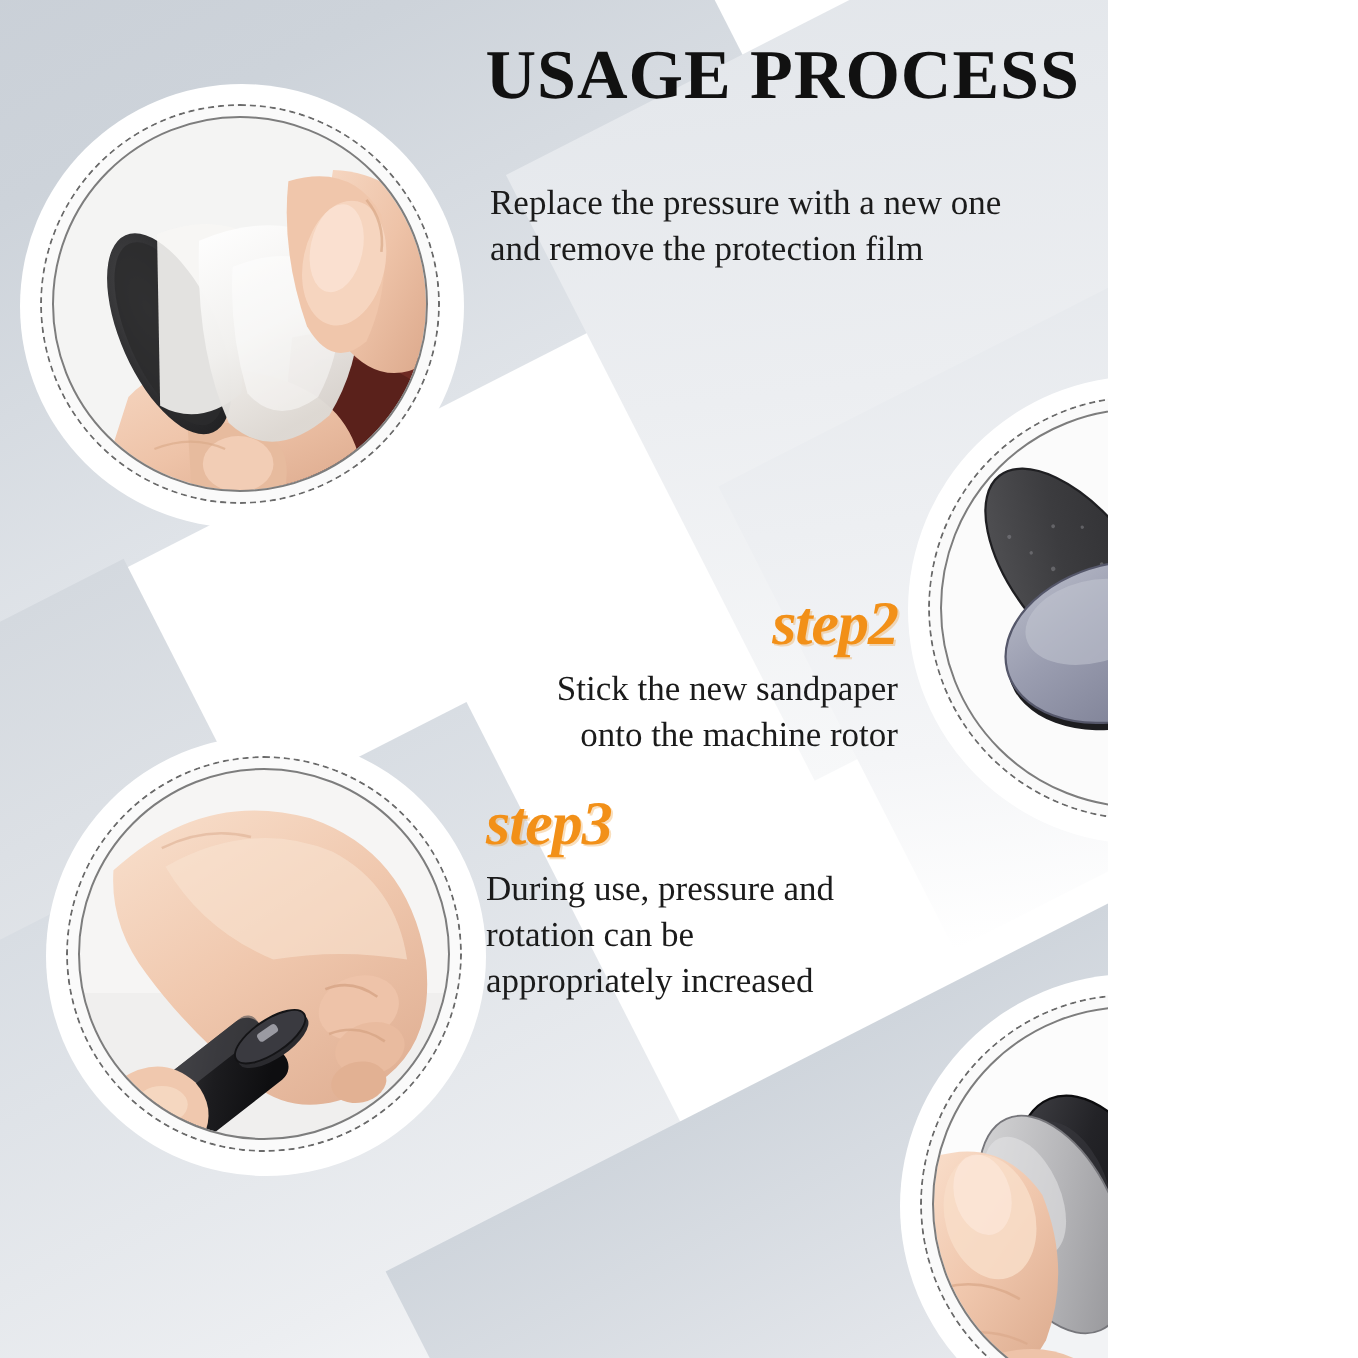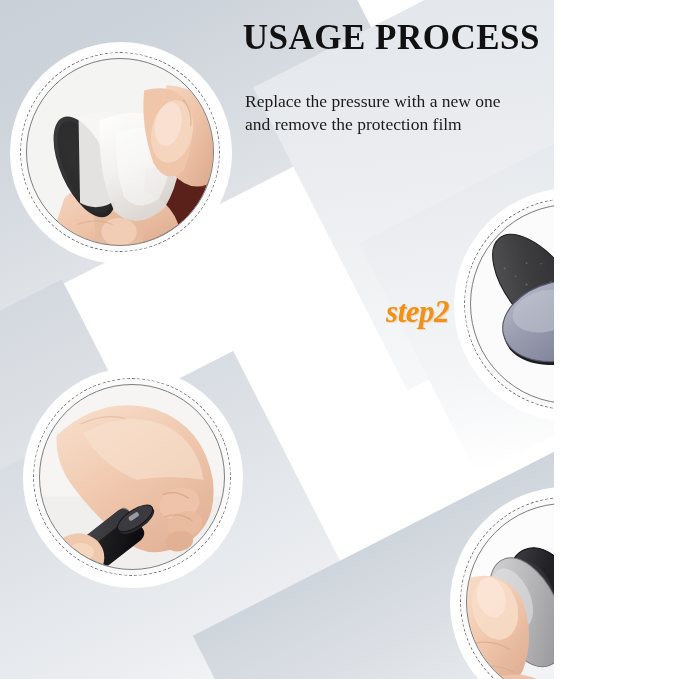--- a/index.html
+++ b/index.html
@@ -417,19 +417,27 @@
     <div class="dash-ring"></div>
   </div>
 
   <div class="step-block align-left" id="step1-block">
     <div class="step-desc">Replace the pressure with a new one
 and remove the protection film</div>
   </div>
 
   <div class="step-block align-right" id="step2-block">
     <div class="step-label">step2</div>
-  </div>
-
+    <div class="step-desc">Stick the new sandpaper
+onto the machine rotor</div>
+  </div>
+
+  <div class="step-block align-left" id="step3-block">
+    <div class="step-label">step3</div>
+    <div class="step-desc">During use, pressure and
+rotation can be
+appropriately increased</div>
+  </div>
 
   <div class="step-block align-right" id="step4-block">
   </div>
 
 </div>
 
 </body></html>

